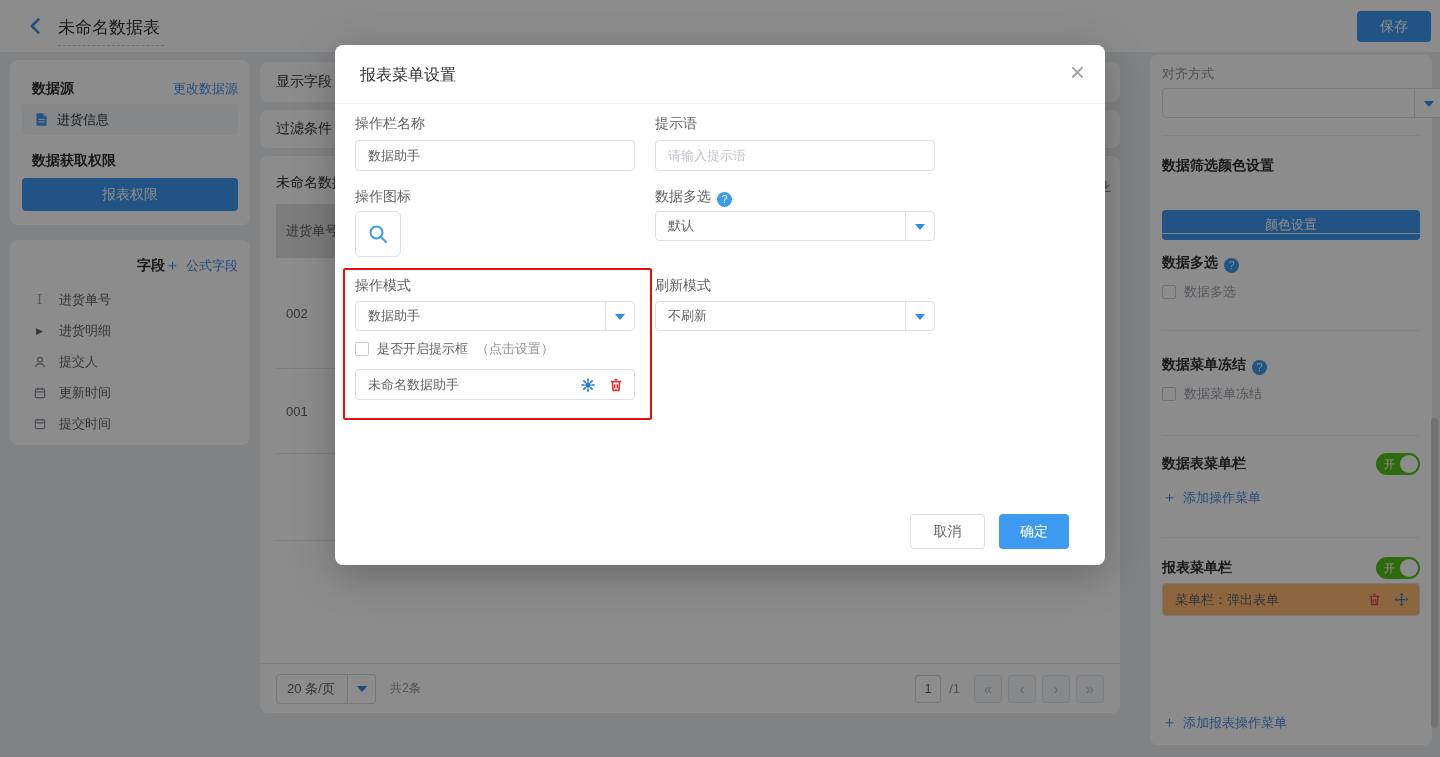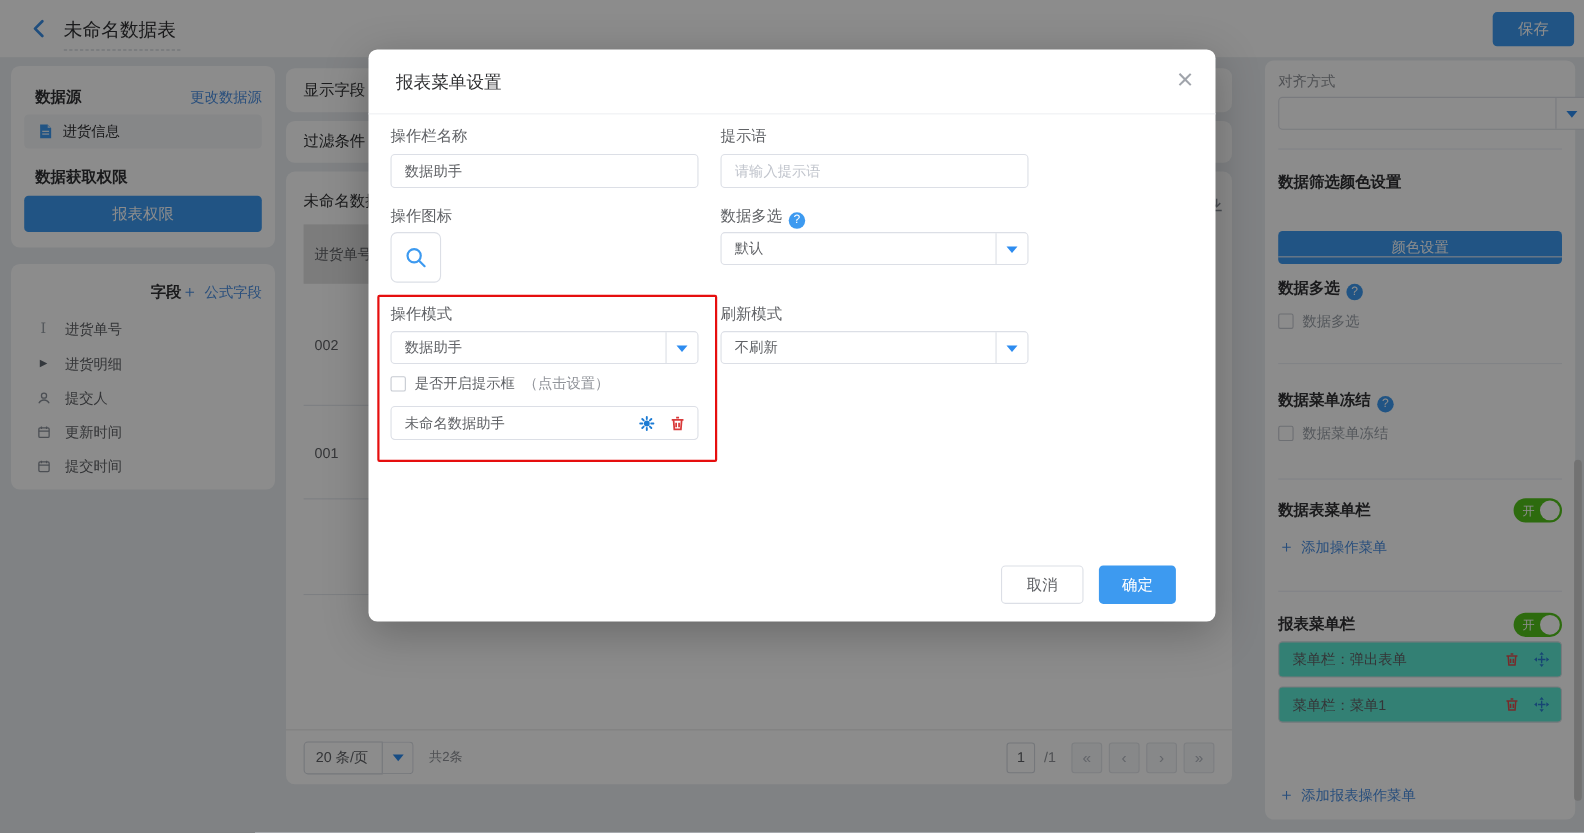--- a/index.html
+++ b/index.html
@@ -68,21 +68,21 @@
   .caret::after { content:""; border:5px solid transparent; border-top:6px solid #2d8cf0; margin-top:6px; }
   .qmark { display:inline-flex; width:15px; height:15px; border-radius:50%; background:#3d9af0; color:#fff;
            font-size:11px; align-items:center; justify-content:center; margin-left:6px; vertical-align:-2px; }
   .qmark::after { content:"?"; }
   .cb-row { display:flex; align-items:center; gap:8px; font-size:13px; color:#9aa0a8; cursor:pointer; }
   .cb { width:14px; height:14px; border:1px solid #c6cad1; border-radius:2px; background:#fff; flex:0 0 auto; }
   .toggle { position:relative; width:44px; height:22px; border-radius:11px; background:#52c41a; cursor:pointer; }
   .toggle .t-txt { position:absolute; left:8px; top:4px; font-size:11px; color:#fff; }
   .toggle .t-knob { position:absolute; right:2px; top:2px; width:18px; height:18px; border-radius:50%; background:#fff; }
   .head-row { display:flex; justify-content:space-between; align-items:center; }
-  .menu-box { position:relative; height:33px; border:1px solid #d9dce2; border-radius:4px; background:#5eead4;
+  .menu-box { position:relative; height:33px; border:1px solid #d9dce2; border-radius:4px; background:#fdba74;
               display:flex; align-items:center; padding:0 10px 0 12px; font-size:13px; color:#606266; margin-bottom:8px; }
   .menu-ics { margin-left:auto; display:flex; gap:12px; align-items:center; }
   .plus { color:#4a8fe2; font-size:15px; margin-right:6px; }
   .scroll-thumb { position:absolute; left:1431px; top:418px; width:7px; height:310px; border-radius:4px; background:#cfcfcf; }
 
   
   .overlay { position:absolute; inset:0; background:rgba(0,0,0,0.45); z-index:10; }
   .modal { position:absolute; left:335px; top:45px; width:770px; height:520px; background:#fff; border-radius:8px;
            z-index:20; box-shadow:0 10px 40px rgba(0,0,0,0.25); }
   .m-title { position:absolute; left:25px; top:20px; font-size:16px; color:#303133; }
@@ -288,35 +288,20 @@
                 <path d="M4 7h16M10 4h4M6.5 7l1 13h9l1-13M10 11v6M14 11v6"></path>
               </svg>
             </span>
           <span>
               <svg viewBox="0 0 24 24" width="15" height="15" fill="#2a7fd4">
                 <path d="M12 1l3.2 4.2H8.8zM12 23l-3.2-4.2h6.4zM1 12l4.2-3.2v6.4zM23 12l-4.2 3.2V8.8zM11 6.5h2v11h-2zM6.5 11h11v2h-11z"></path>
               </svg>
             </span>
         </span>
       </div>
-      <div class="menu-box">
-        <span>菜单栏：菜单1</span>
-        <span class="menu-ics">
-          <span>
-              <svg viewBox="0 0 24 24" width="15" height="15" fill="none" stroke="#d94f4f" stroke-width="2.2">
-                <path d="M4 7h16M10 4h4M6.5 7l1 13h9l1-13M10 11v6M14 11v6"></path>
-              </svg>
-            </span>
-          <span>
-              <svg viewBox="0 0 24 24" width="15" height="15" fill="#2a7fd4">
-                <path d="M12 1l3.2 4.2H8.8zM12 23l-3.2-4.2h6.4zM1 12l4.2-3.2v6.4zM23 12l-4.2 3.2V8.8zM11 6.5h2v11h-2zM6.5 11h11v2h-11z"></path>
-              </svg>
-            </span>
-        </span>
-      </div>
     </div>
     <div class="rp link" style="top:658px;"><span class="plus">＋</span><span>添加报表操作菜单</span></div>
   </div>
 
   <div class="scroll-thumb"></div>
 
   <div class="overlay"></div>
 
   <div class="modal">
     <div class="m-title">报表菜单设置</div>

